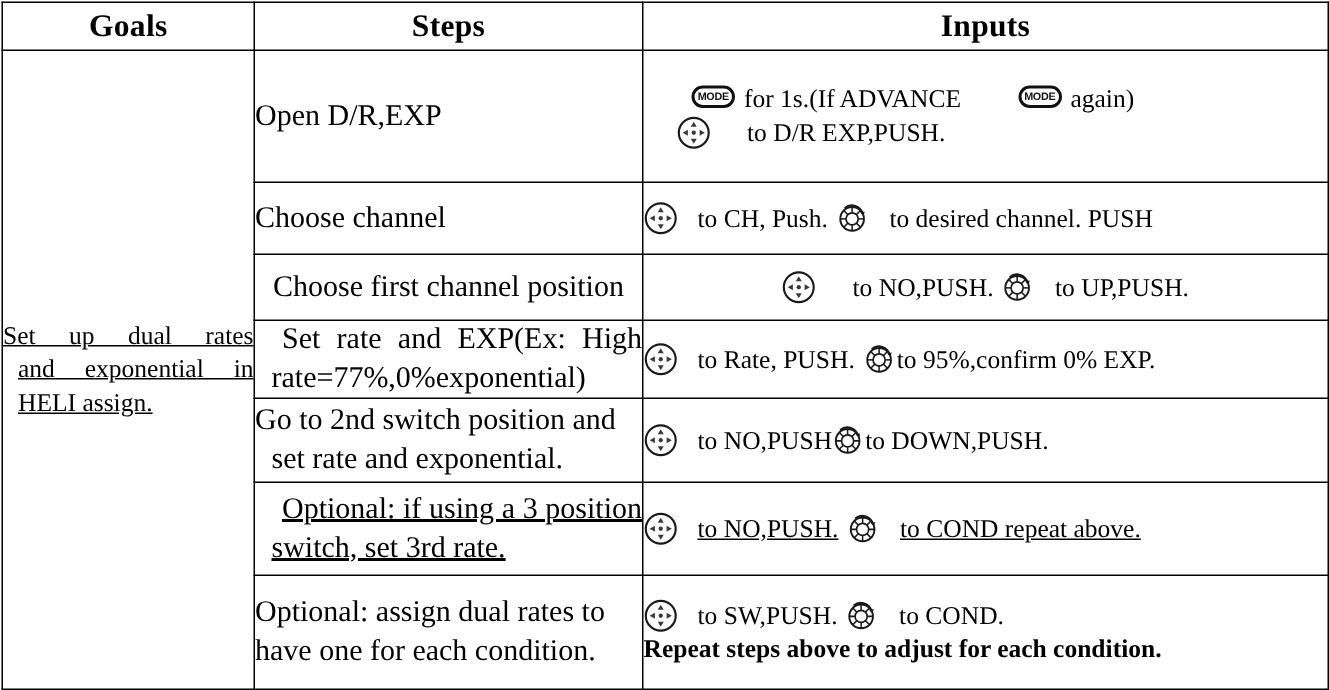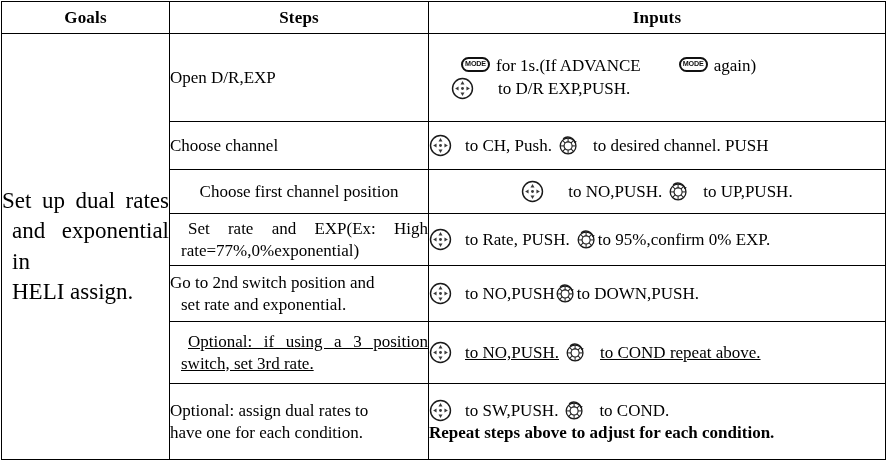--- a/index.html
+++ b/index.html
@@ -42,45 +42,46 @@
   
   col.c-goals  { width: 168px; }
   col.c-steps  { width: 259px; }
   col.c-inputs { width: 457px; }
 
   
   th.hdr {
     height: 31px;
     text-align: center;
     font-weight: bold;
-    font-size: 17px;
+    font-size: 21px;
     letter-spacing: 0.2px;
   }
 
   
   td.goals-cell {
     text-align: justify;
     padding: 0 9px;
-    font-size: 23px;
+    font-size: 17px;
     line-height: 1.32;
+    text-decoration: underline;
   }
   .goals-text {
     display: block;
     text-align: justify;
     text-align-last: left;
     text-indent: 0;
   }
   .goals-text .ln1 { display:block; text-align: justify; text-align-last: justify; }
   .goals-text .ln2 { display:block; text-align: justify; text-align-last: justify; padding-left: 10px;}
   .goals-text .ln3 { display:block; padding-left: 10px;}
 
   
   td.steps-cell {
     padding: 2px 7px 2px 7px;
-    font-size: 17px;
+    font-size: 20px;
     line-height: 1.28;
   }
   .steps-text { display: block; }
   .steps-text .sl { display: block; }
   .steps-text .sl.justify { text-align: justify; text-align-last: justify; margin-left: 18px; }
   .steps-text .sl.indent { padding-left: 11px; }
 
   
   td.inputs-cell {
     padding: 2px 6px 2px 8px;

